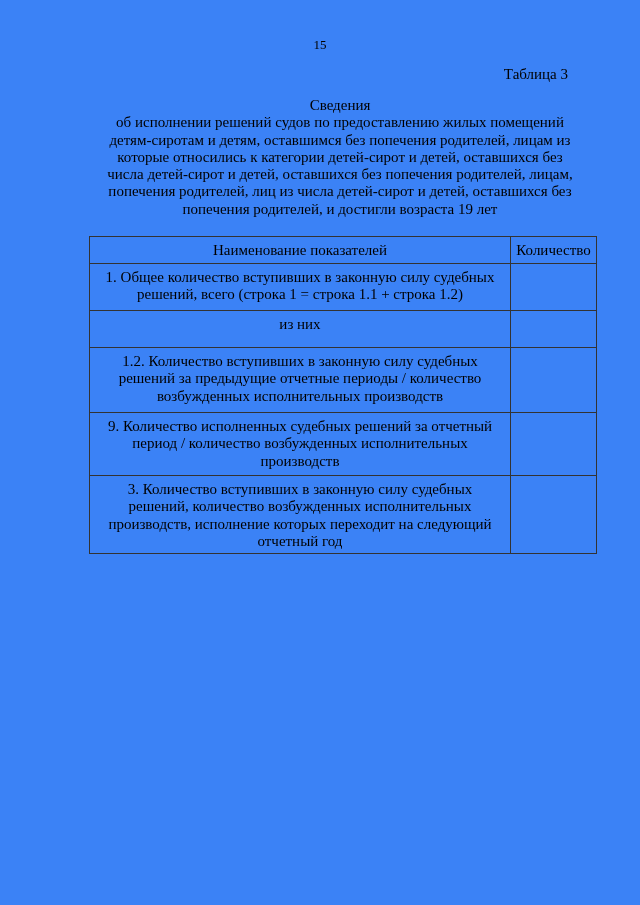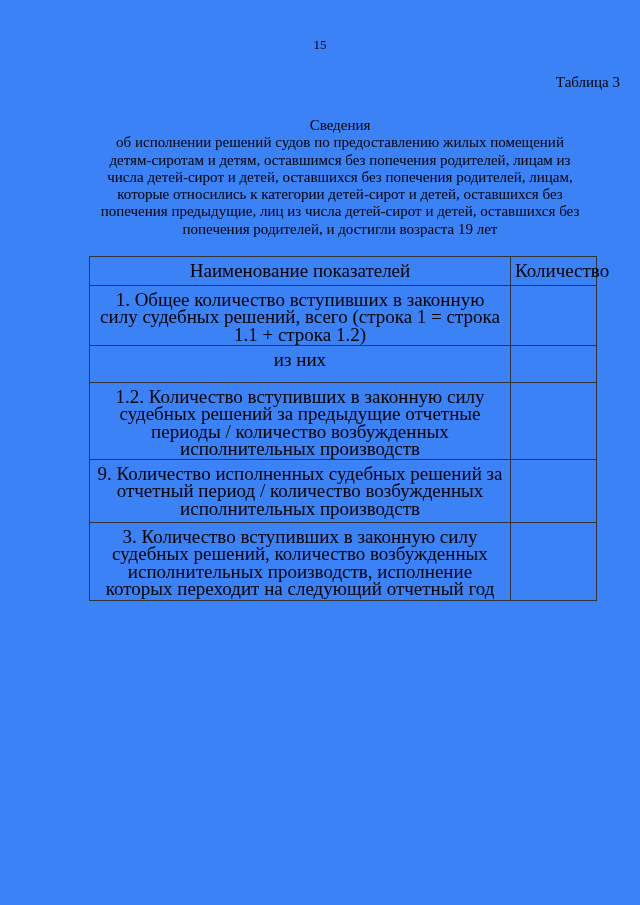--- a/index.html
+++ b/index.html
@@ -17,45 +17,45 @@
     font-size: 15px;
     overflow: hidden;
   }
   .page-number {
     padding-top: 38px;
     text-align: center;
     font-size: 13px;
     line-height: 13px;
   }
   .table-caption {
-    margin-top: 22px;
-    padding-right: 20px;
+    margin-top: 14px;
+    padding-right: 72px;
     text-align: right;
     line-height: 18px;
   }
   .title-block {
-    margin: 26px 0 0 90px;
+    margin: 14px 0 0 90px;
     width: 500px;
     text-align: center;
     line-height: 17.3px;
   }
   .title-line {
     white-space: nowrap;
   }
   table.indicators {
     margin: 18px 0 0 89px;
     width: 507px;
     border-collapse: collapse;
     table-layout: fixed;
   }
   table.indicators th,
   table.indicators td {
     border: 1px solid #333333;
     font-weight: normal;
-    font-size: 19px;
+    font-size: 15px;
   }
   table.indicators th {
     text-align: center;
     vertical-align: middle;
     padding: 3px 4px;
   }
   table.indicators td {
     text-align: center;
     vertical-align: top;
     padding: 5px 7px 2px 7px;
@@ -77,23 +77,23 @@
 <div class="page">
 
   <div class="page-number">15</div>
 
   <div class="table-caption">Таблица 3</div>
 
   <div class="title-block">
     <div class="title-line">Сведения</div>
     <div class="title-line">об исполнении решений судов по предоставлению жилых помещений</div>
     <div class="title-line">детям-сиротам и детям, оставшимся без попечения родителей, лицам из</div>
+    <div class="title-line">которые относились к категории детей-сирот и детей, оставшихся без</div>
     <div class="title-line">числа детей-сирот и детей, оставшихся без попечения родителей, лицам,</div>
-    <div class="title-line">которые относились к категории детей-сирот и детей, оставшихся без</div>
-    <div class="title-line">попечения предыдущие, лиц из числа детей-сирот и детей, оставшихся без</div>
+    <div class="title-line">попечения родителей, лиц из числа детей-сирот и детей, оставшихся без</div>
     <div class="title-line">попечения родителей, и достигли возраста 19 лет</div>
   </div>
 
   <table class="indicators">
     <colgroup>
       <col class="c-name">
       <col class="c-qty">
     </colgroup>
     <thead>
       <tr class="hdr">

